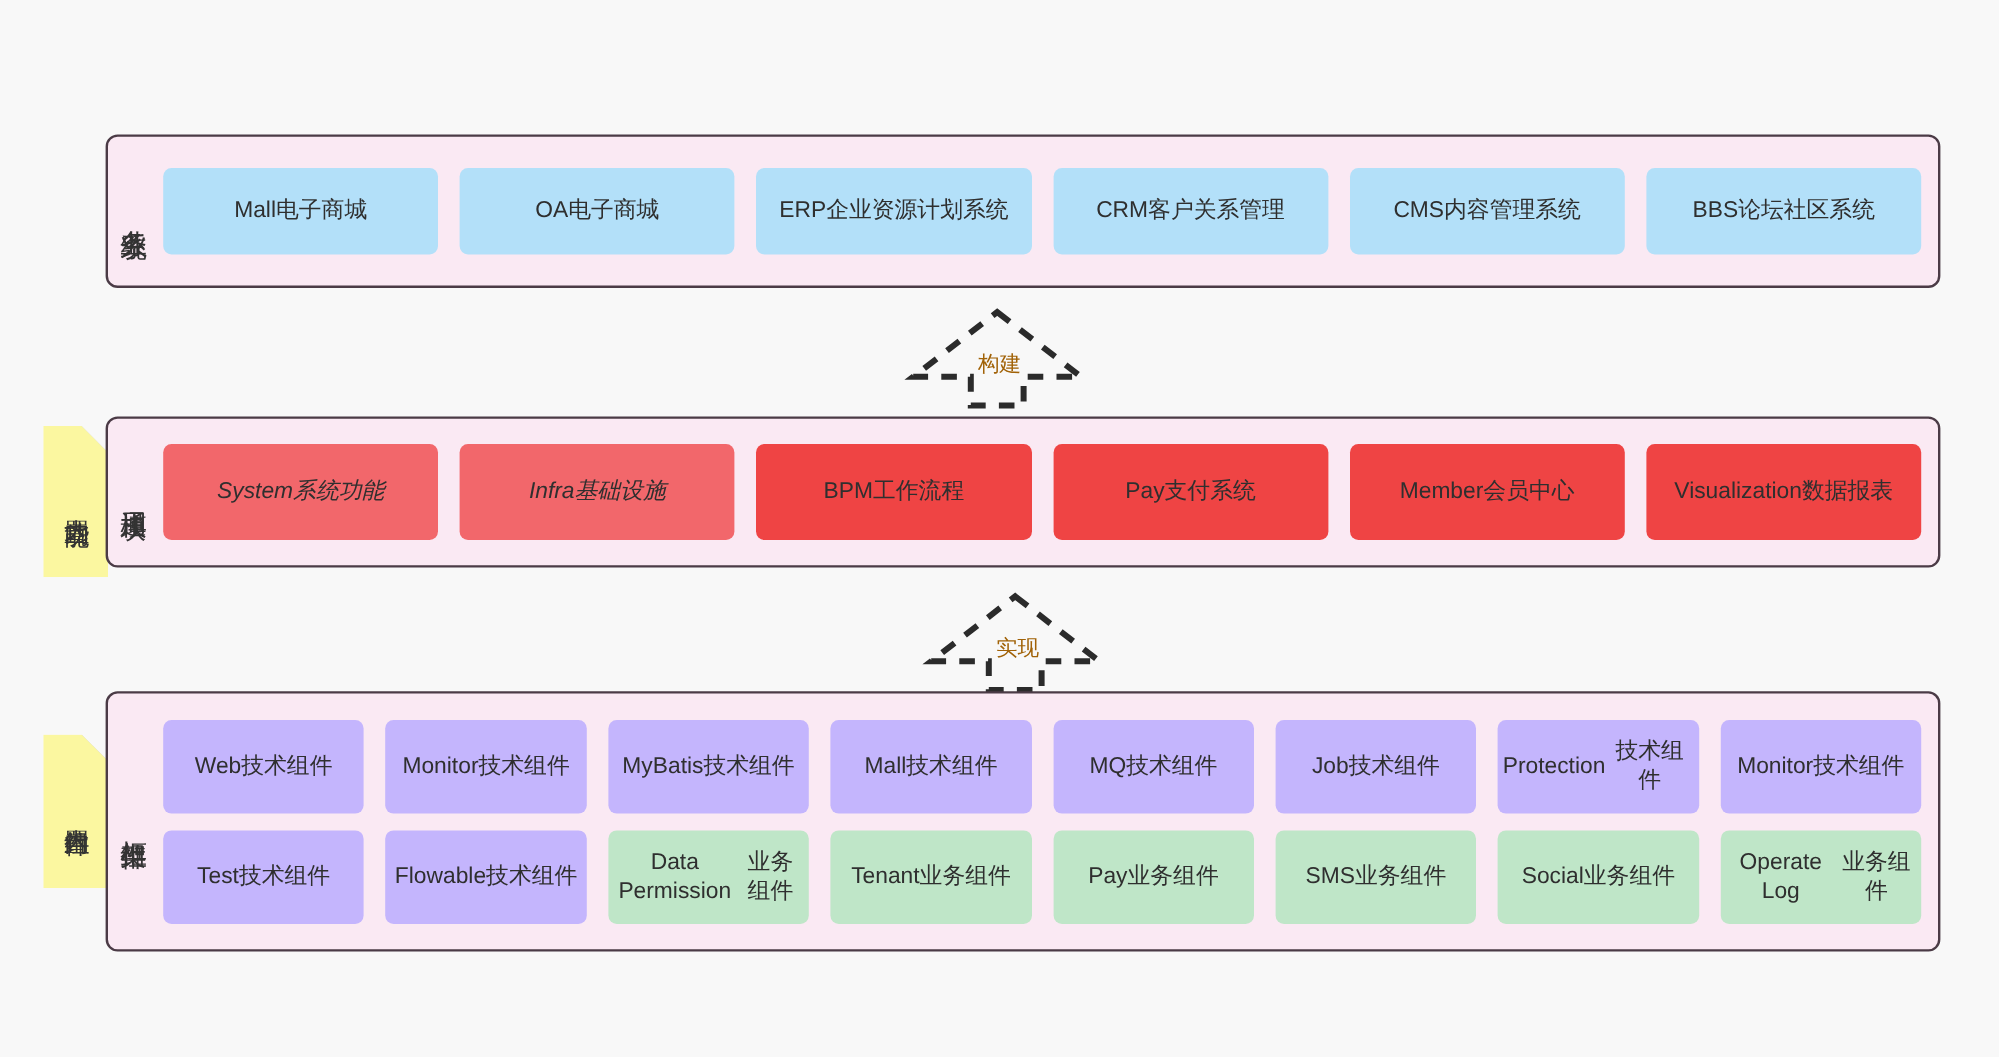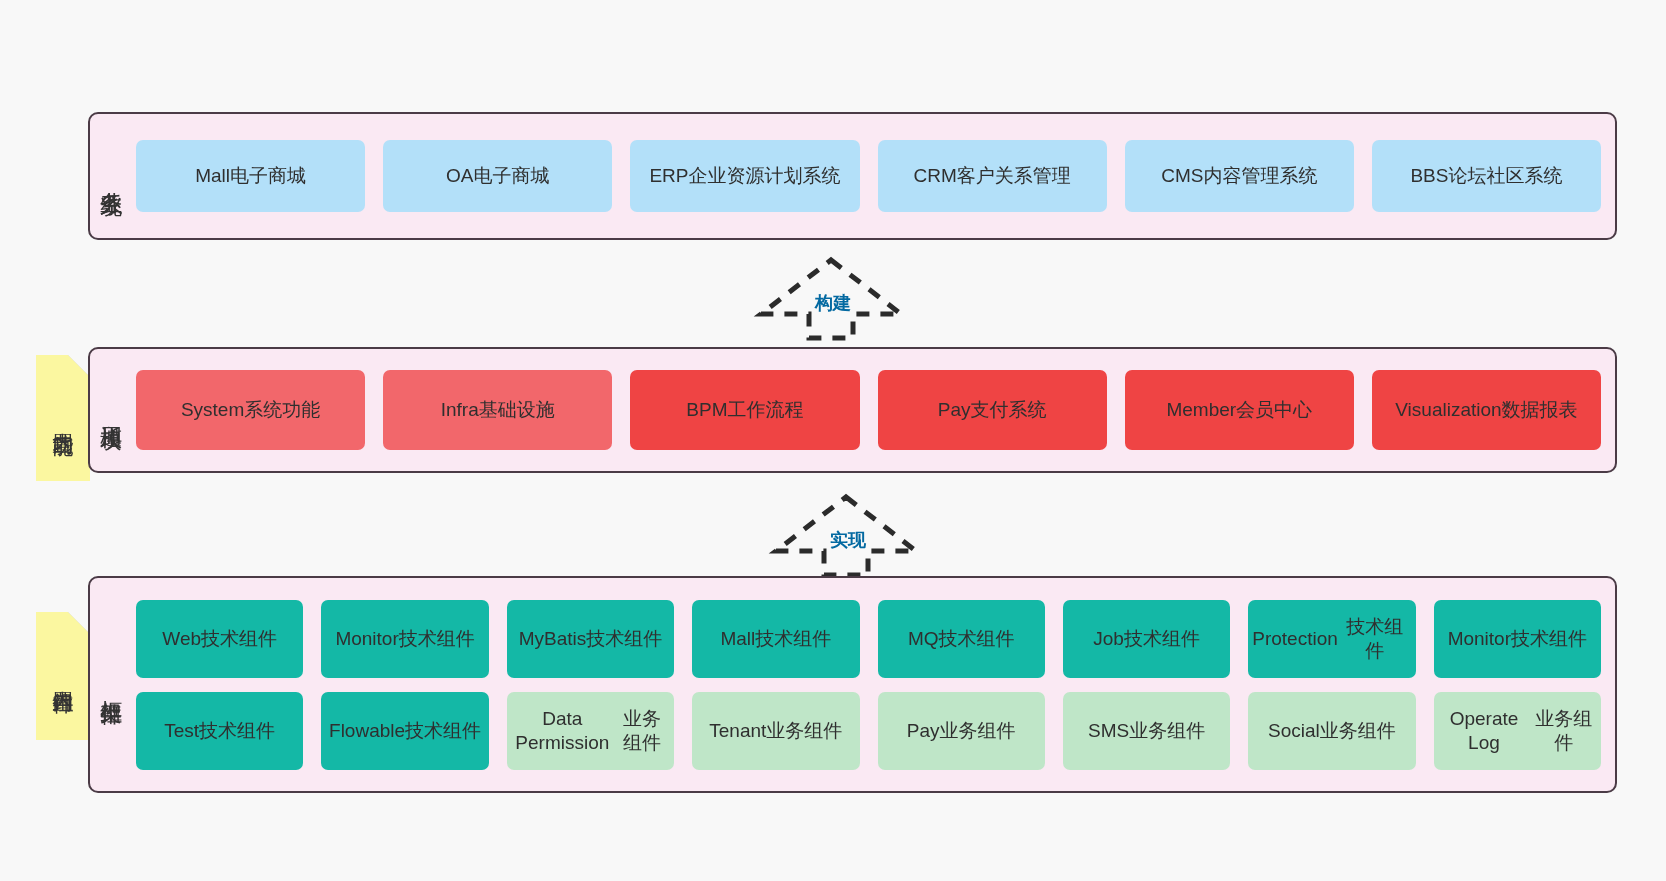--- a/index.html
+++ b/index.html
@@ -61,23 +61,23 @@
     line-height:1.25;
     color:#2f2f2f;
     box-sizing:border-box;
     padding:6px 4px;
   }
   .cell .t1{display:block;}
   .cell .t2{display:block;}
 
   
   .c-blue{background:#b3e0f9;}
-  .c-red{background:#f2676b;}
+  .c-red{background:#f2676b;font-style:italic;}
   .c-pink{background:#ef4444;}
-  .c-green{background:#14b8a6;}
+  .c-green{background:#c4b5fd;}
   .c-green-l{background:#bfe6c8;justify-content:center;}
 
   
   #layer-business{left:88px;top:112px;width:1529px;height:128px;}
   #layer-business .cell{height:72px;}
 
   #layer-common{left:88px;top:347px;width:1529px;height:126px;}
   #layer-common .cell{height:80px;}
 
   #layer-framework{left:88px;top:576px;width:1529px;height:217px;}
@@ -109,24 +109,23 @@
   }
   #note-common{left:36px;top:355px;width:54px;height:126px;}
   #note-framework{left:36px;top:612px;width:54px;height:128px;}
 
   
   .arrow{position:absolute;}
   .arrow svg{display:block;overflow:visible;}
   .arrow-label{
     position:absolute;
     font-size:18px;
-    color:#0369a1;
+    color:#a16207;
     white-space:nowrap;
     background:transparent;
-    font-weight:bold;
   }
   #arrow-build{left:757px;top:256px;width:148px;height:86px;}
   #arrow-build .arrow-label{left:58px;top:35px;}
   #arrow-impl{left:772px;top:493px;width:148px;height:86px;}
   #arrow-impl .arrow-label{left:58px;top:35px;}
 </style>
 </head>
 <body>
 
 <div class="canvas">

